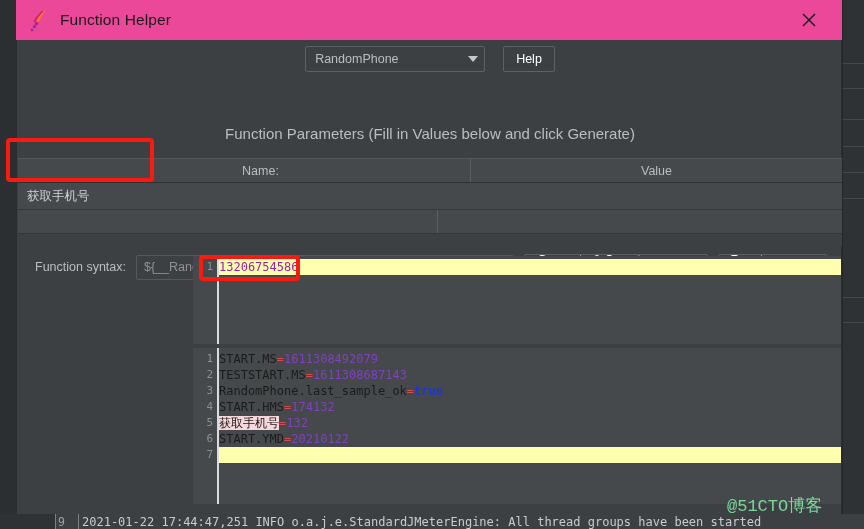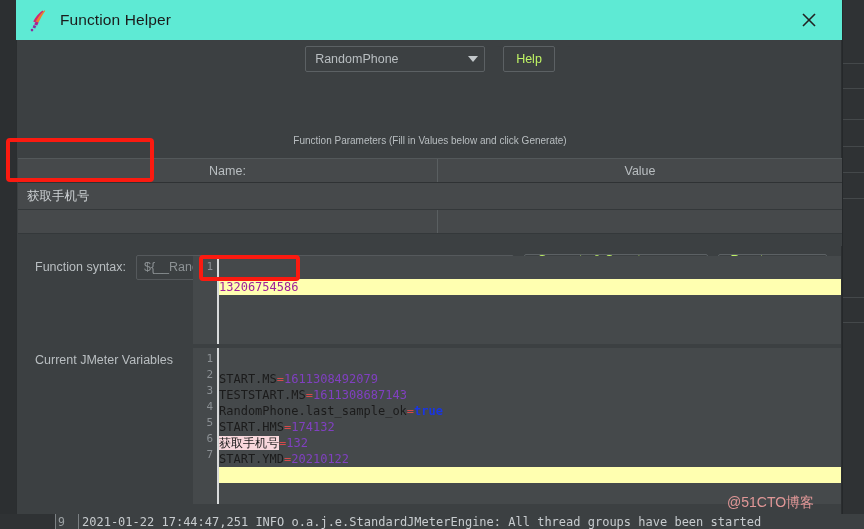--- a/index.html
+++ b/index.html
@@ -17,21 +17,21 @@
     width: 864px;
     height: 529px;
     background: #313436;
   }
 
   
   .titlebar {
     position: absolute;
     left: 16px; top: 0;
     width: 826px; height: 40px;
-    background: #5eead4;
+    background: #ec4899;
     display: flex;
     align-items: center;
     padding: 0 16px 0 12px;
   }
   .tb-icon {
     width: 22px; height: 24px;
     position: relative;
     flex: 0 0 auto;
     margin-right: 10px;
   }
@@ -99,54 +99,54 @@
     width: 0; height: 0;
     border-left: 5px solid transparent;
     border-right: 5px solid transparent;
     border-top: 6px solid #c3c8cb;
   }
   .btn {
     height: 26px;
     background: #3c4042;
     border: 1px solid #5c6164;
     border-radius: 2px;
-    color: #bef264;
+    color: #ffffff;
     font-size: 12.5px;
     display: flex; align-items: center; justify-content: center;
     padding: 0 12px;
     font-family: "Liberation Sans", sans-serif;
   }
 
   .params-caption {
     position: absolute;
-    left: 0; top: 95px; width: 826px;
+    left: 0; top: 85px; width: 826px;
     text-align: center;
     color: #b9bec1;
-    font-size: 10px;
+    font-size: 15px;
   }
 
   
   .table {
     position: absolute;
     left: 1px; top: 118px;
     width: 824px;
   }
   .thead {
     display: flex;
     height: 25px;
     background: #46494b;
     border-top: 1px solid #53585a;
     border-bottom: 1px solid #2f3234;
   }
   .th {
     color: #b9bec1;
     font-size: 12.5px;
     display: flex; align-items: center; justify-content: center;
   }
-  .th.name { width: 420px; border-right: 1px solid #5a5f61; }
+  .th.name { width: 420px; border-right: 1px solid #5a5f61; margin-left: 33px; }
   .th.value { flex: 1; }
 
   .trow {
     display: flex;
     height: 27px;
     background: #46494b;
     border-bottom: 1px solid #34383a;
   }
   .trow.empty { height: 24px; }
   .td {
@@ -208,21 +208,20 @@
   .gnum {
     color: #8b9094;
     font-size: 11px;
     line-height: 16px;
     font-family: "DejaVu Sans Mono", monospace;
   }
   .codelines {
     flex: 1;
     padding-top: 3px;
     overflow: hidden;
-    margin-top: 20px;
   }
   .cline {
     height: 16px;
     line-height: 16px;
     font-size: 12px;
     font-family: "DejaVu Sans Mono", monospace;
     white-space: nowrap;
     color: #e2e5e6;
   }
   .cline.hl { background: #ffffb0; }
@@ -275,23 +274,23 @@
     left: 559px; top: 472px;
     color: #f51f16;
     font-size: 29px;
     font-family: "DejaVu Sans", sans-serif;
     white-space: nowrap;
     letter-spacing: .5px;
   }
   .wm-gray {
     position: absolute;
     left: 727px; top: 494px;
-    color: #fca5a5;
-    font-size: 14px;
-    font-family: Liberation Sans, sans-serif;
+    color: #86efac;
+    font-size: 17px;
+    font-family: Liberation Mono, monospace;
     white-space: nowrap;
     opacity: .85;
   }
 </style>
 </head>
 <body>
 
 <div id="app">
 
   <div class="left-gutter"></div>
@@ -353,21 +352,20 @@
 
     <div class="codebox" id="result-box" style="left:176px; top:216px; width:648px; height:88px;">
       <div class="gutter-nums">
           <div class="gnum">1</div>
         </div>
       <div class="codelines">
           <div class="cline hl"><span class="ctok-res">13206754586</span></div>
         </div>
     </div>
 
-    <div class="sec-label" style="top:313px;">Current JMeter Variables</div>
     <div class="codebox" id="vars-box" style="left:176px; top:308px; width:648px; height:156px;">
       <div class="gutter-nums">
           <div class="gnum">1</div>
           <div class="gnum">2</div>
           <div class="gnum">3</div>
           <div class="gnum">4</div>
           <div class="gnum">5</div>
           <div class="gnum">6</div>
           <div class="gnum">7</div>
         </div>

